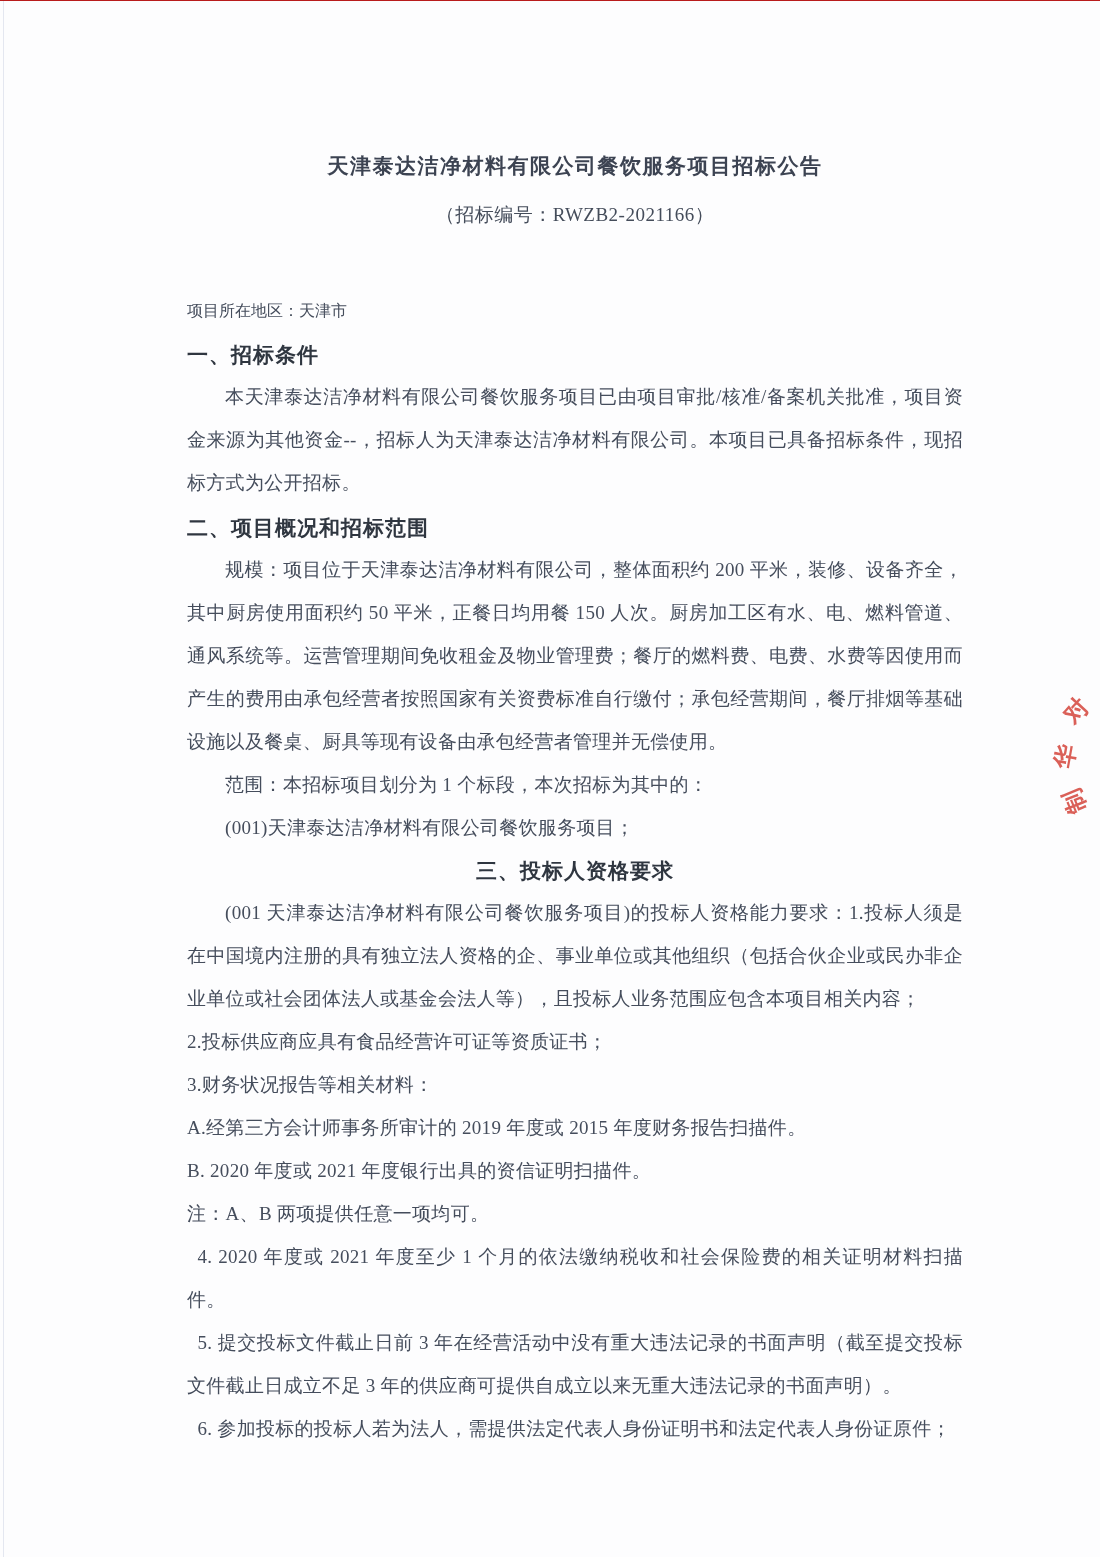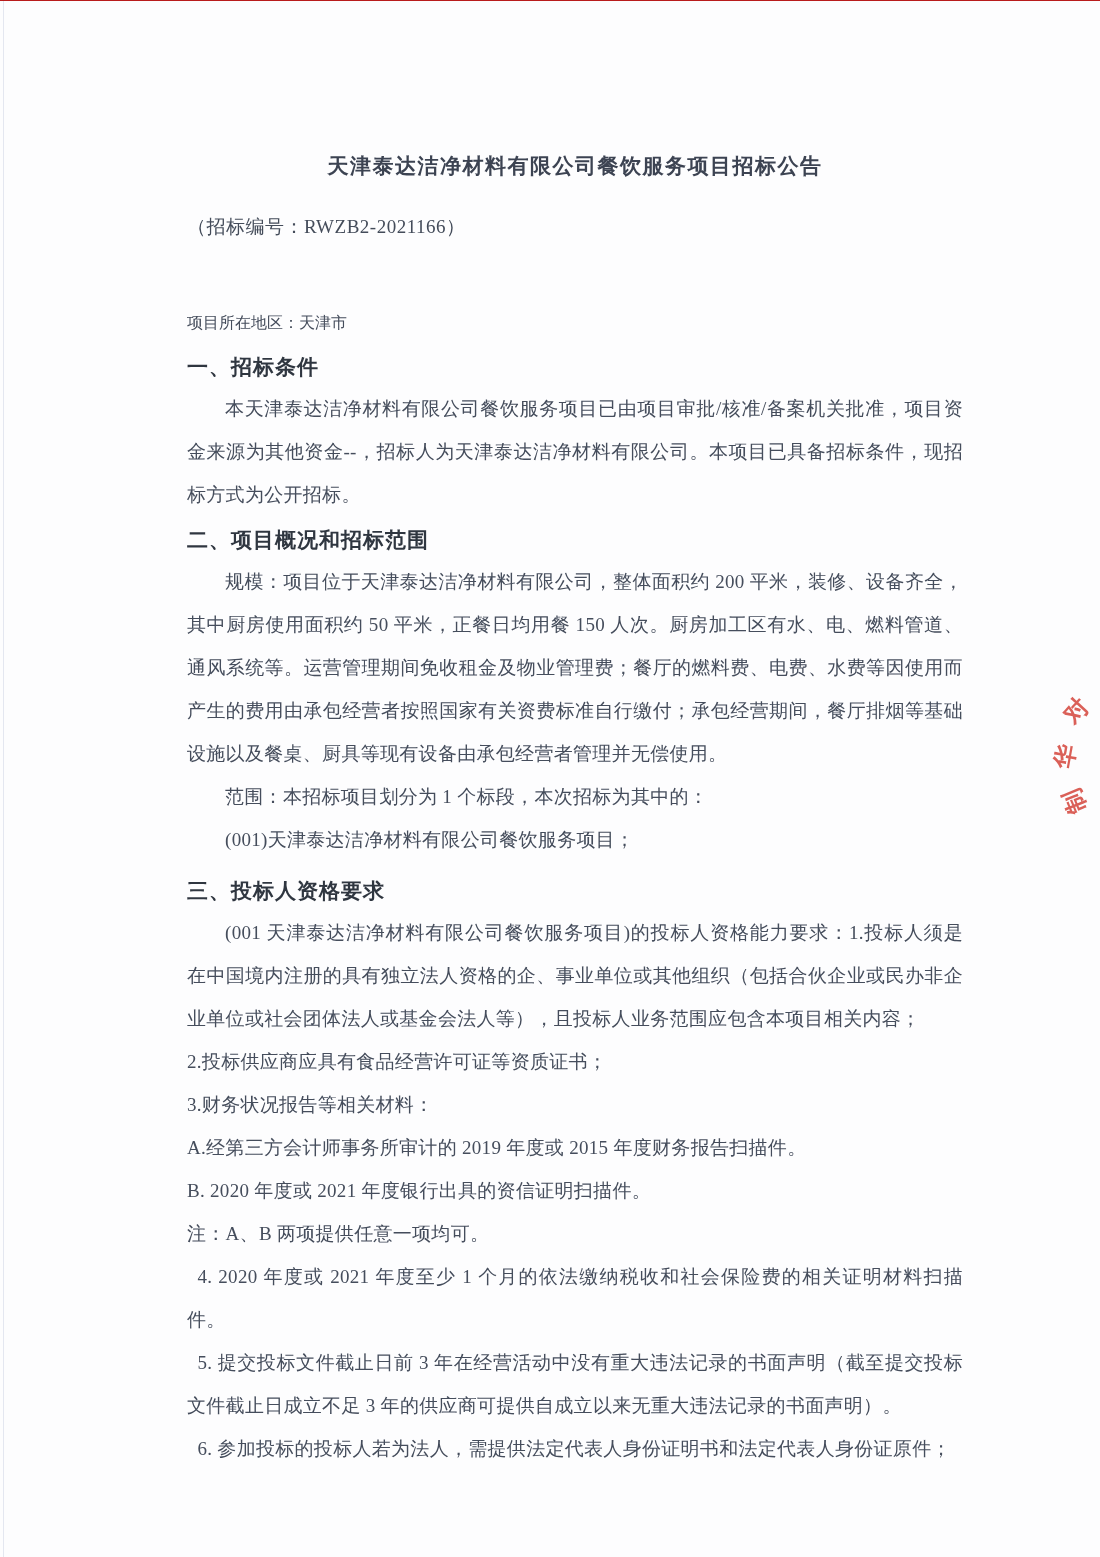--- a/index.html
+++ b/index.html
@@ -18,31 +18,31 @@
     content:""; position:absolute; left:3px; top:0; bottom:0; width:1px;
     background:#e4e7f0;
   }
   .content { padding:150px 137px 0 187px; }
 
   .doc-title {
     text-align:center; font-size:21px; font-weight:bold;
     color:#3c4352; letter-spacing:1.5px; line-height:30px;
   }
   .doc-subtitle {
-    text-align:left; font-size:19px; color:#444c5a;
-    margin-top:32px; line-height:28px; letter-spacing:0.5px;
+    text-align:center; font-size:19px; color:#444c5a;
+    margin-top:20px; line-height:28px; letter-spacing:0.5px;
   }
   .location { margin-top:70px; font-size:16px; line-height:26px;font-family:Liberation Mono, monospace; }
 
   .sec-h {
     font-size:21px; font-weight:bold; color:#2f3640;
     margin:14px 0 0 0; line-height:32px; letter-spacing:1px;
   }
   .sec-h.h2 { margin-top:8px; }
-  .sec-h.h3 { margin-top:14px; }
+  .sec-h.h3 { margin-top:6px;text-align:center; }
 
   .para {
     margin:4px 0 0 0; font-size:19px; line-height:43px;
     text-align:justify; letter-spacing:0.3px;
   }
   .para + .para { margin-top:0; }
   .indent   { text-indent:2em; }
   .indent-sm{ text-indent:0.55em; }
 
   

